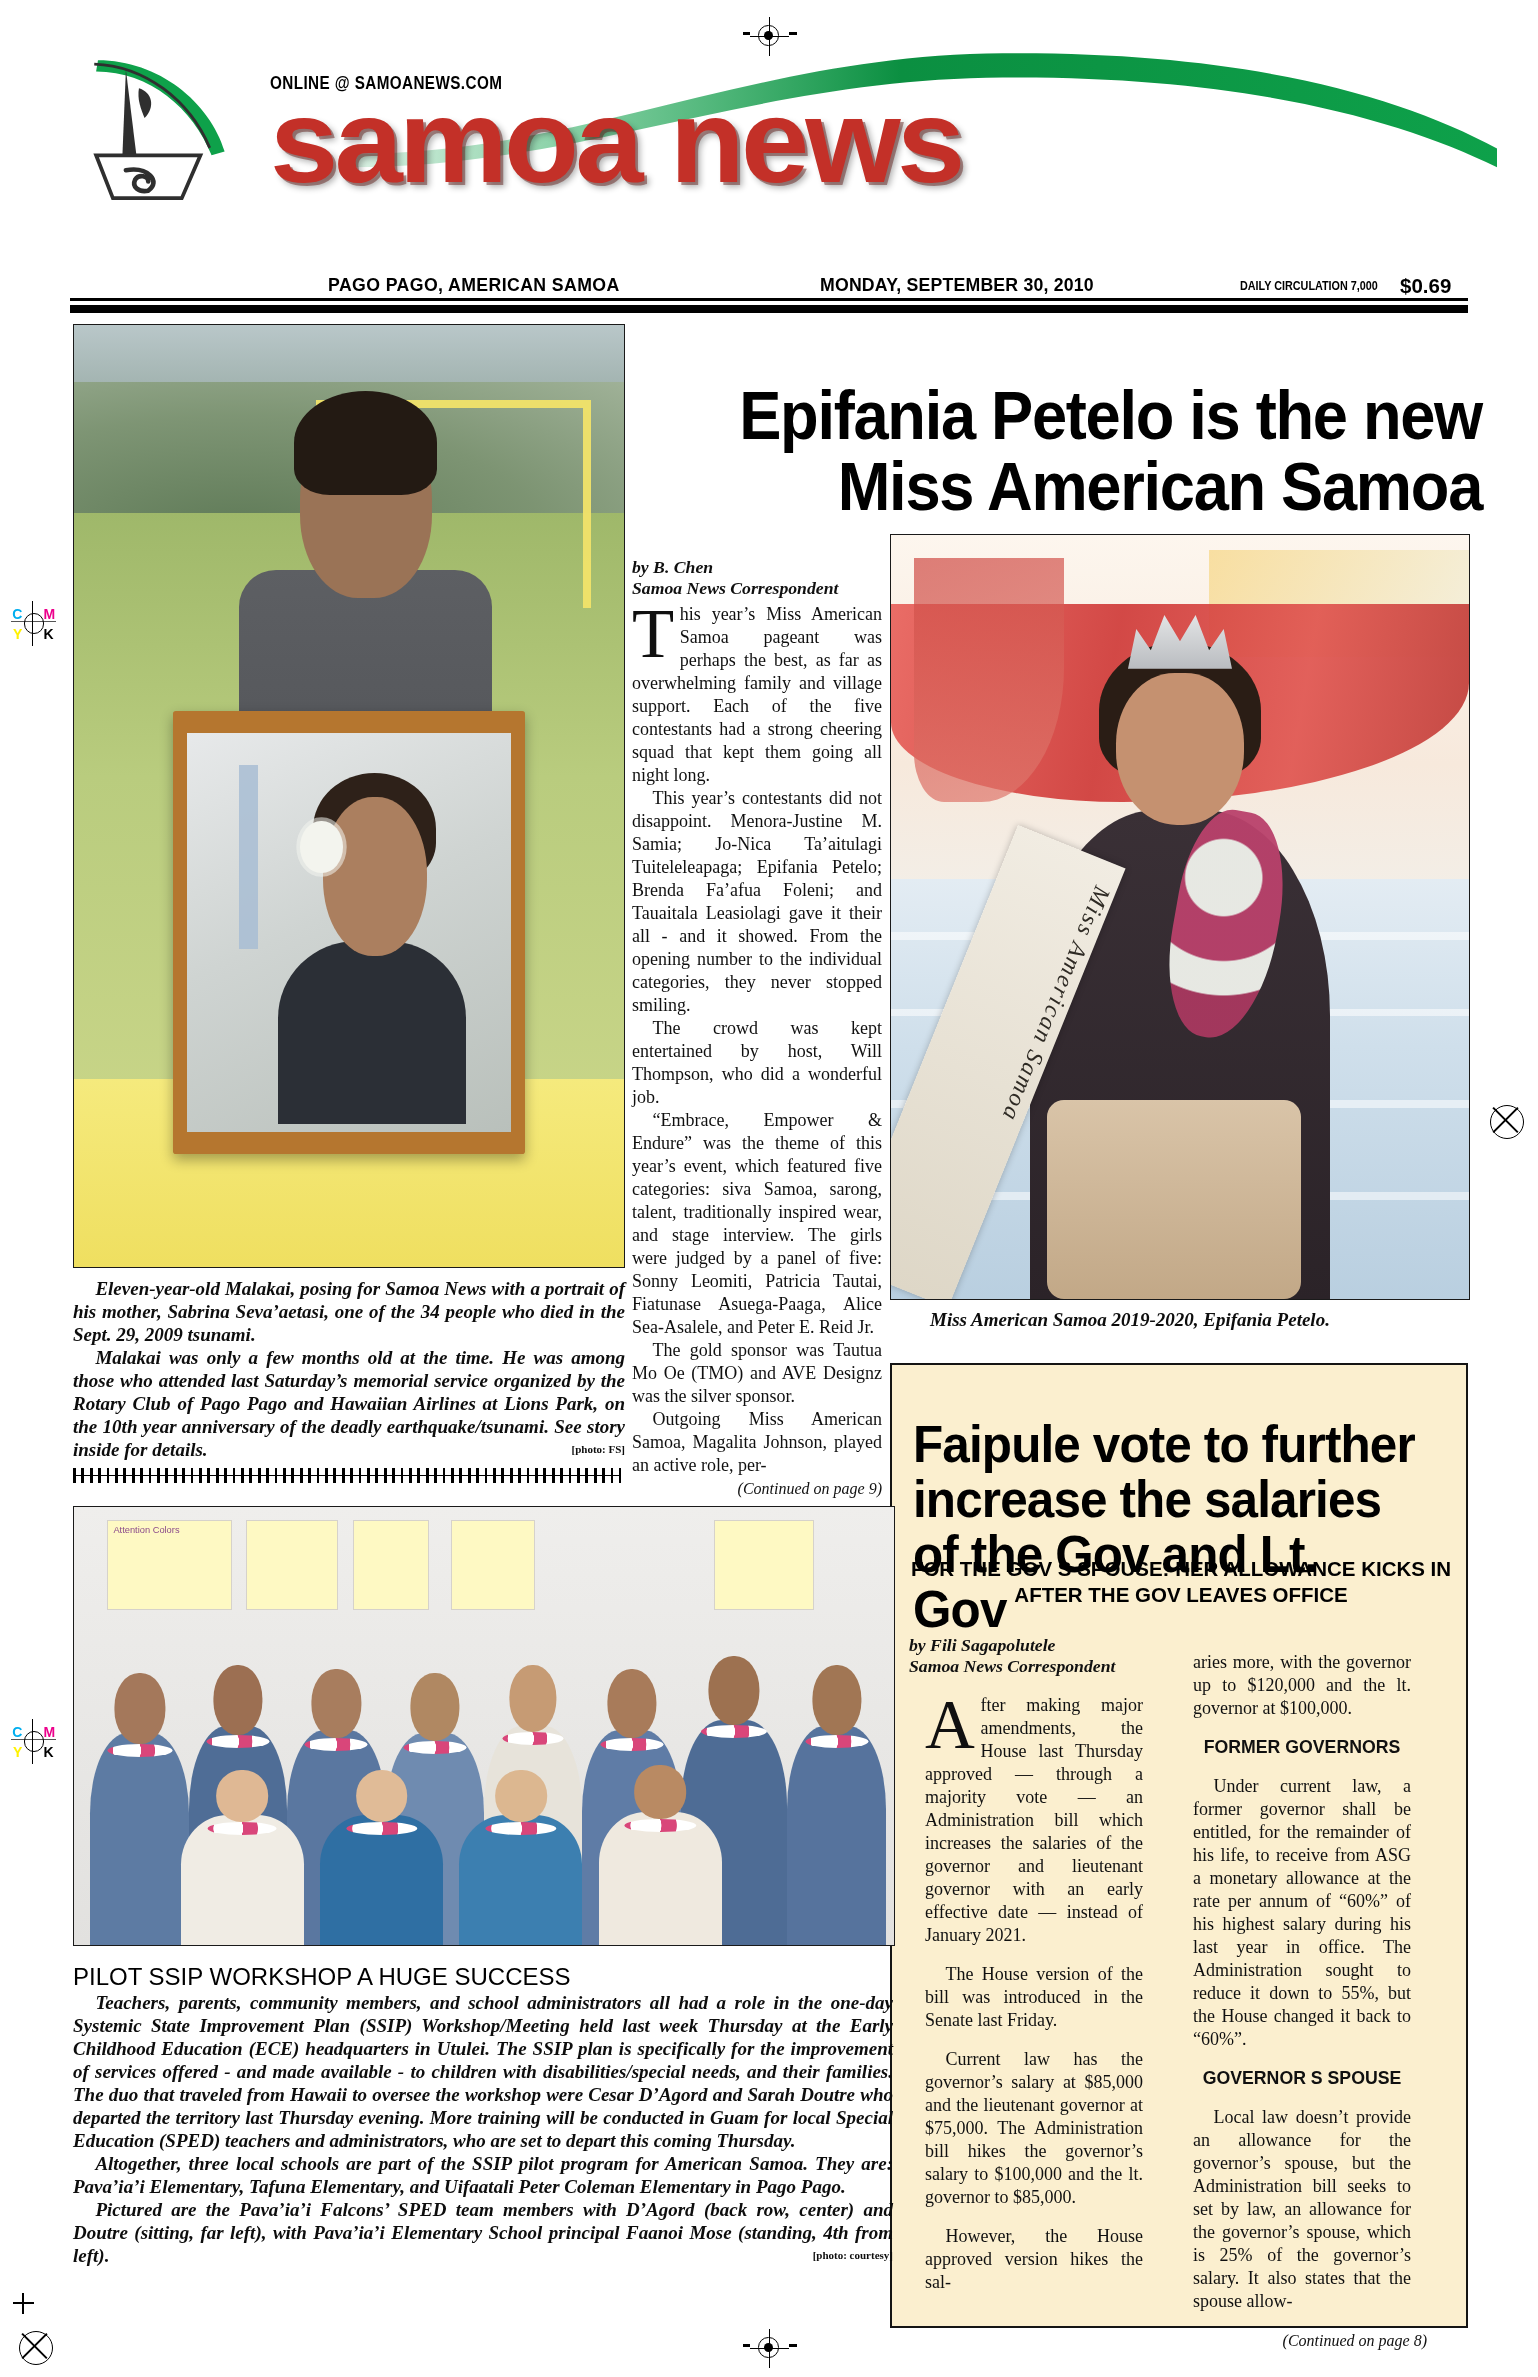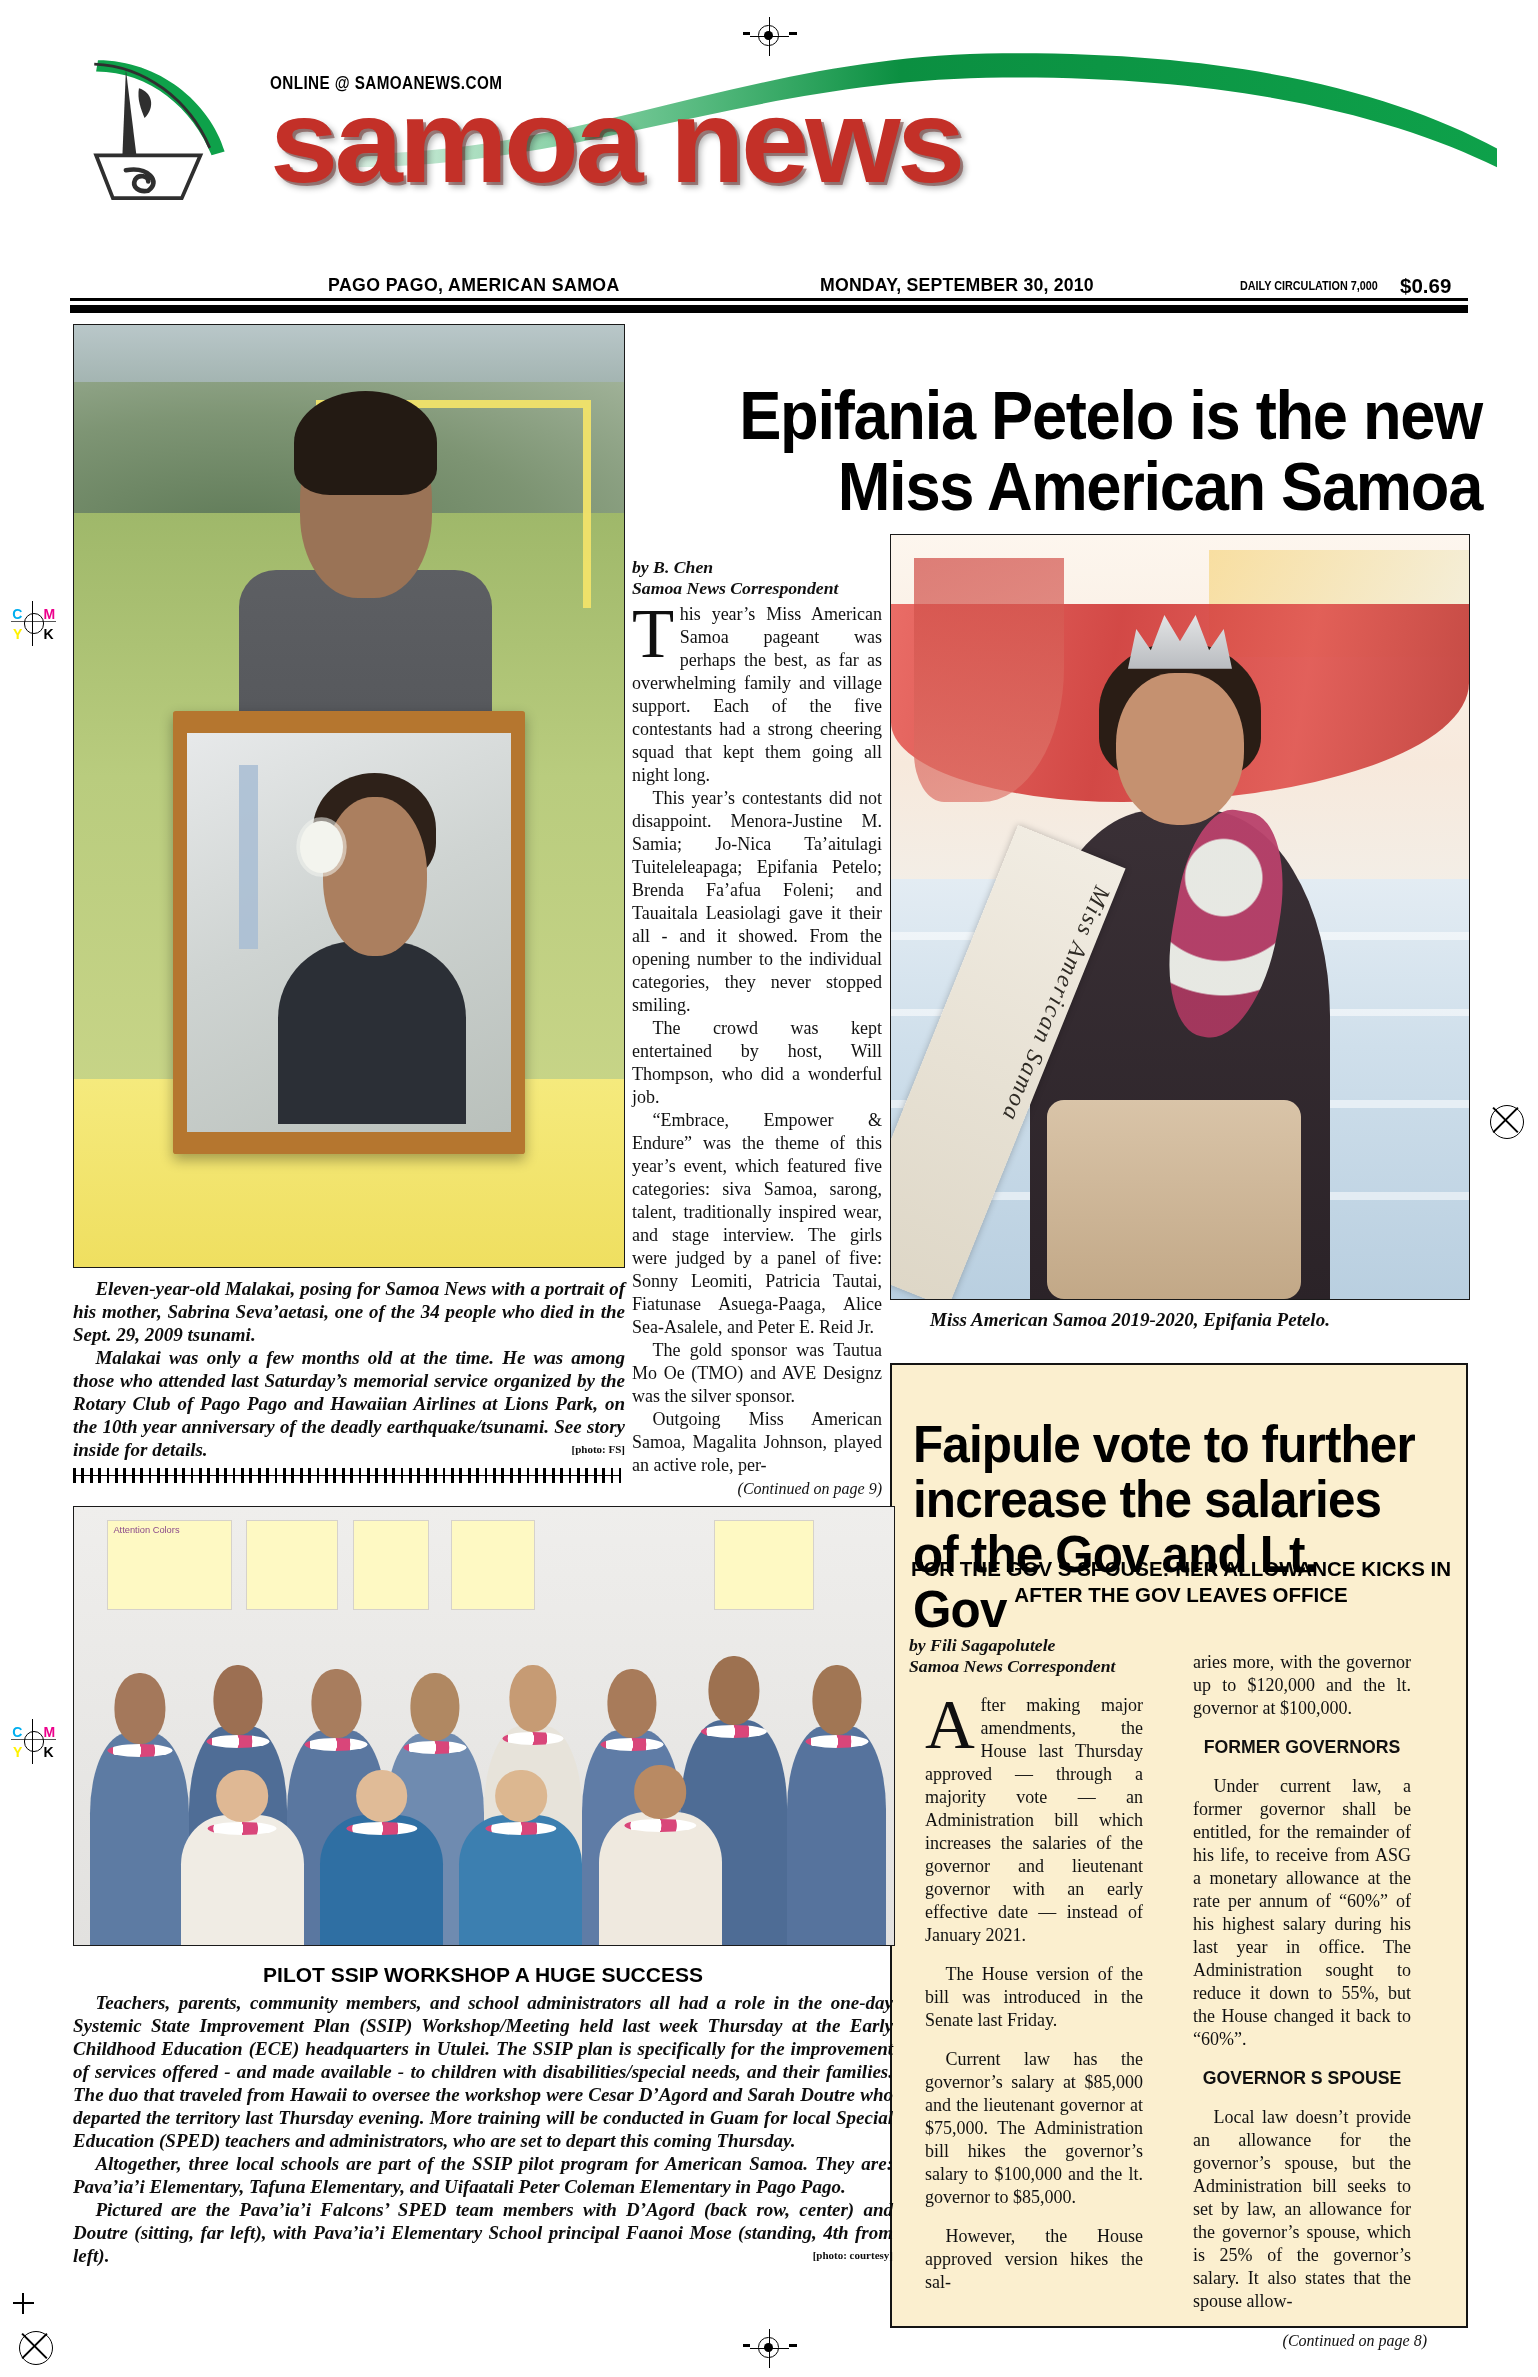--- a/index.html
+++ b/index.html
@@ -153,21 +153,21 @@
   .byline{font-weight:bold;font-style:italic;font-size:17.7px;line-height:21.4px;}
   .col p{margin:0;text-indent:20.5px;}
   .col p.first{text-indent:0;}
   .dropcap::first-letter{float:left;font-size:69px;line-height:52px;padding:5.6px 5.6px 0 0;font-weight:normal;}
 
   .caption{position:absolute;font-family:"Liberation Serif",serif;font-style:italic;font-weight:bold;
      font-size:19px;line-height:23px;text-align:justify;color:#0d0d0d;}
   .caption p{margin:0;text-indent:22.4px;}
   .credit{font-style:normal;font-weight:bold;font-size:11px;float:right;}
 
-  .kicker{font-family:"Liberation Sans",sans-serif;font-weight:bold;font-size:21px;text-align:center;}
+  .kicker{font-family:"Liberation Sans",sans-serif;font-weight:normal;font-size:24px;}
   .contd{font-family:"Liberation Serif",serif;font-style:italic;font-size:16px;text-align:right;}
   .subhead-inline{font-family:"Liberation Sans",sans-serif;font-weight:bold;font-size:17.7px;text-align:center;display:block;margin:1.9px 0 0.9px;}
 
   
   #faipule-box{position:absolute;left:890px;top:1363px;width:578px;height:965px;
      background:#fbefcf;border:2.8px solid #141414;box-sizing:border-box;}
   #faipule-headline{position:absolute;left:20.5px;top:9.3px;width:537px;
      font-family:"Liberation Sans",sans-serif;font-weight:bold;font-size:52px;line-height:55px;
      letter-spacing:-0.9px;color:#000;transform:scaleX(.95);transform-origin:left top;}
   #faipule-sub{position:absolute;left:17px;top:191px;width:544px;

